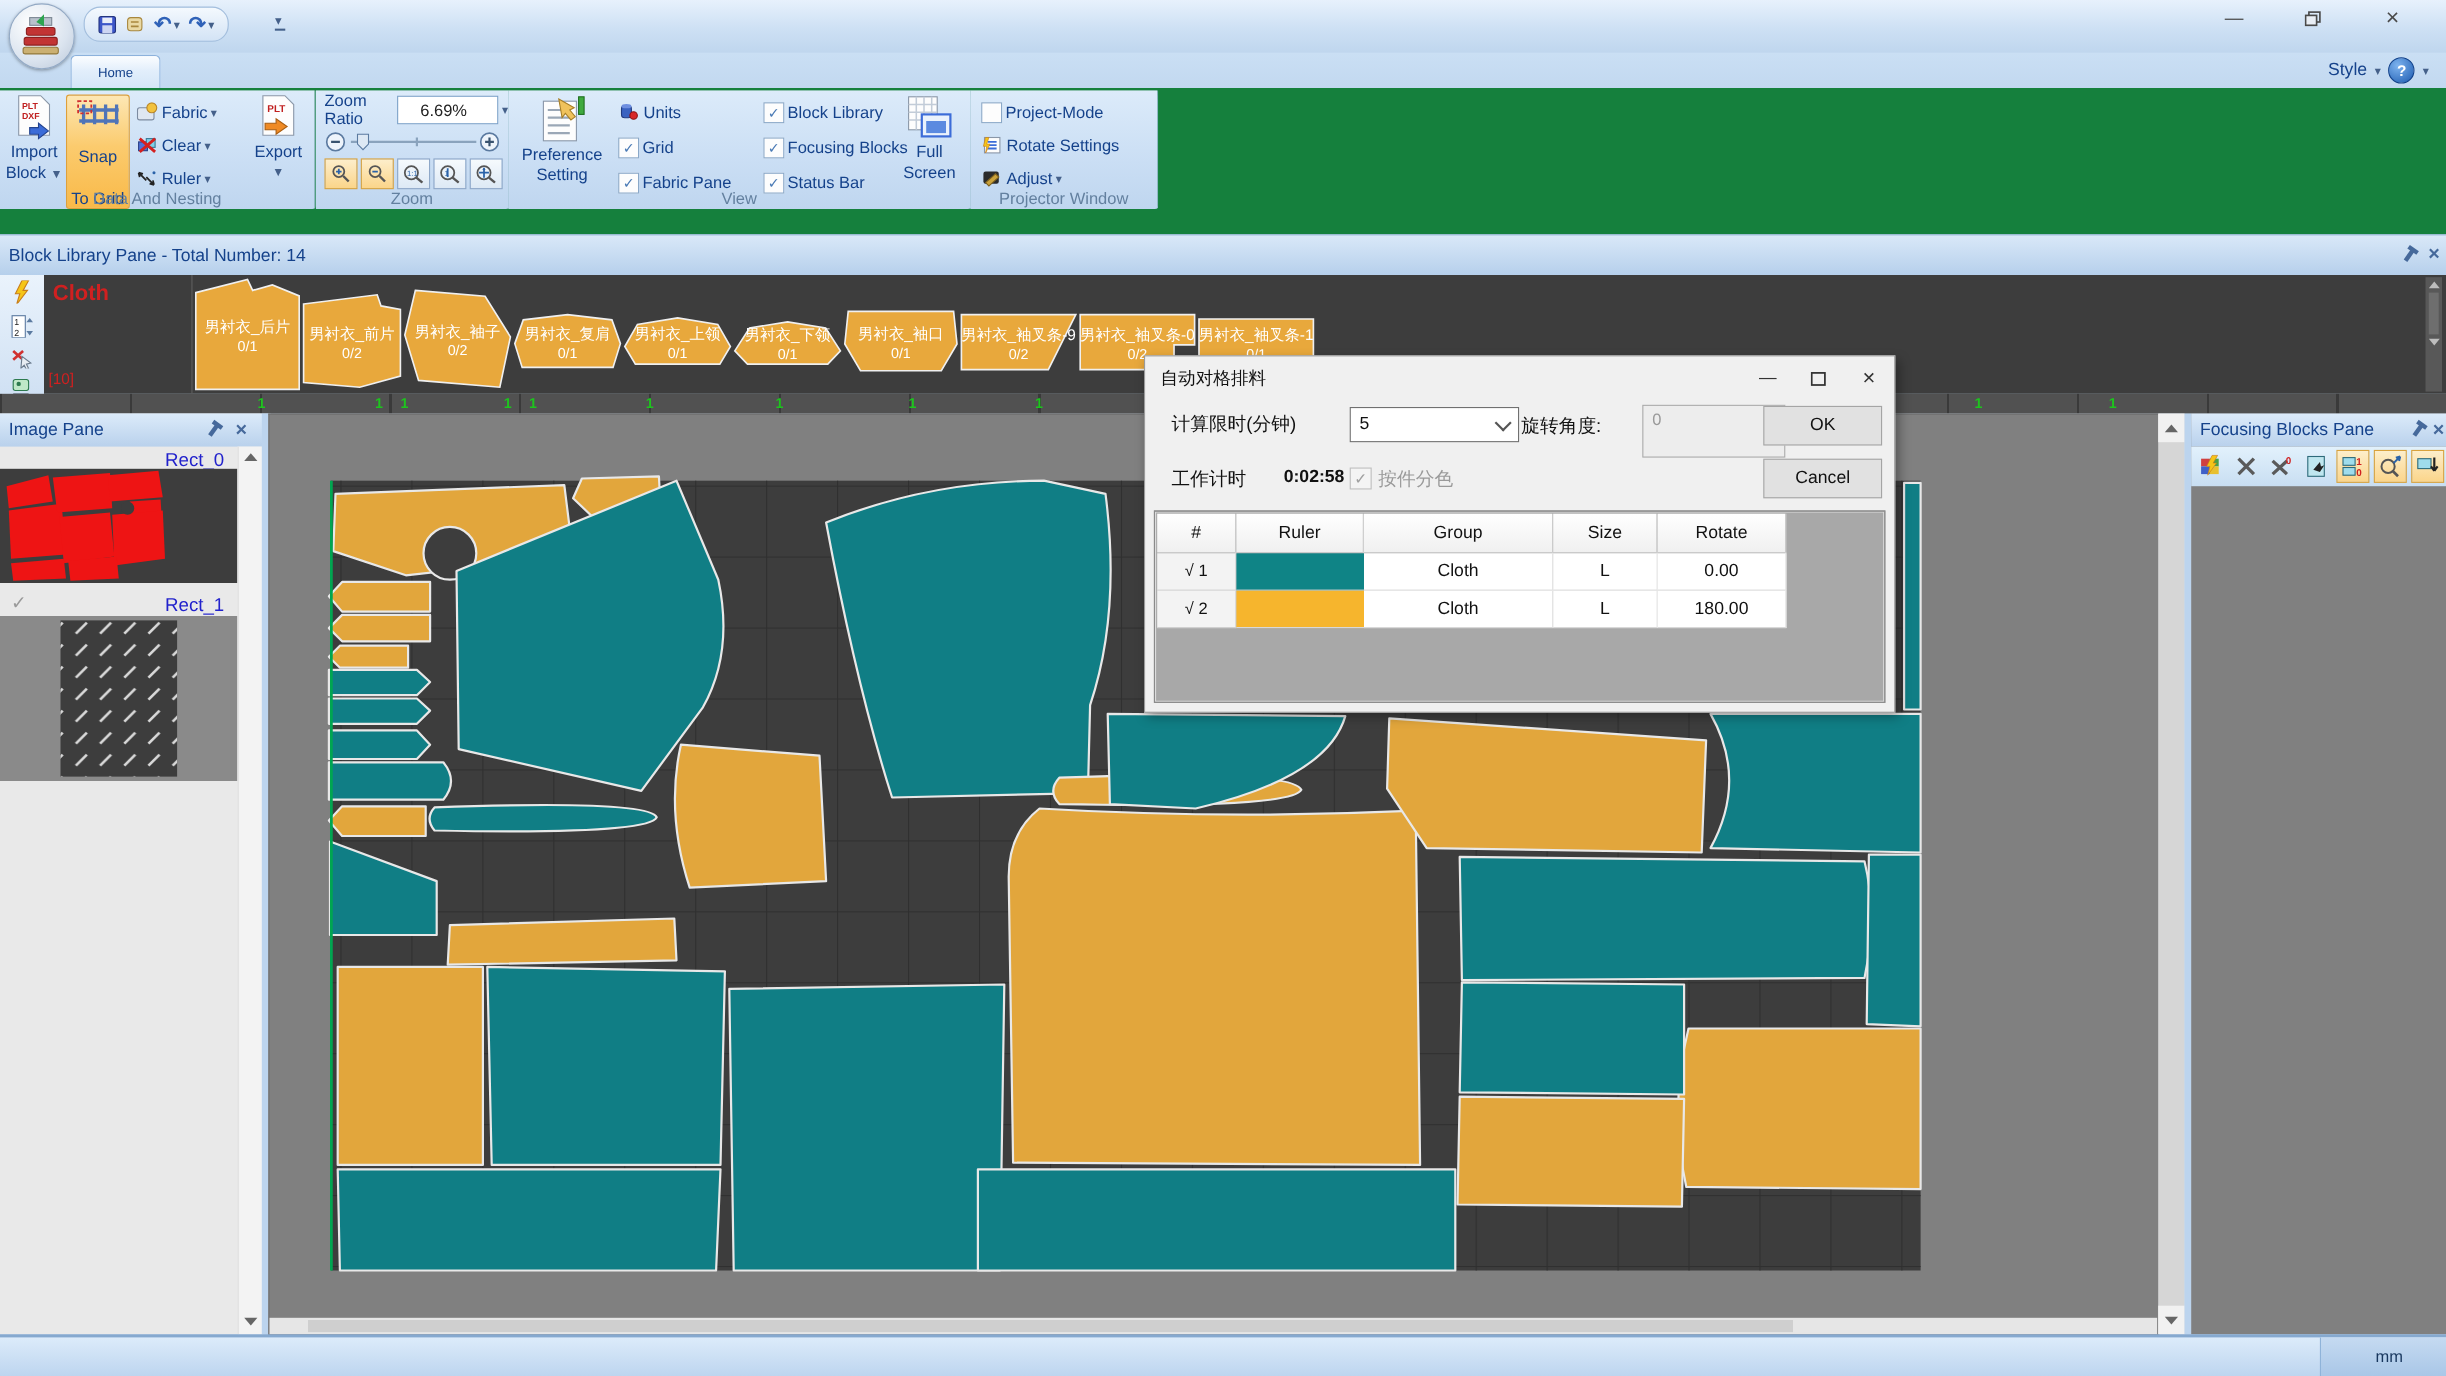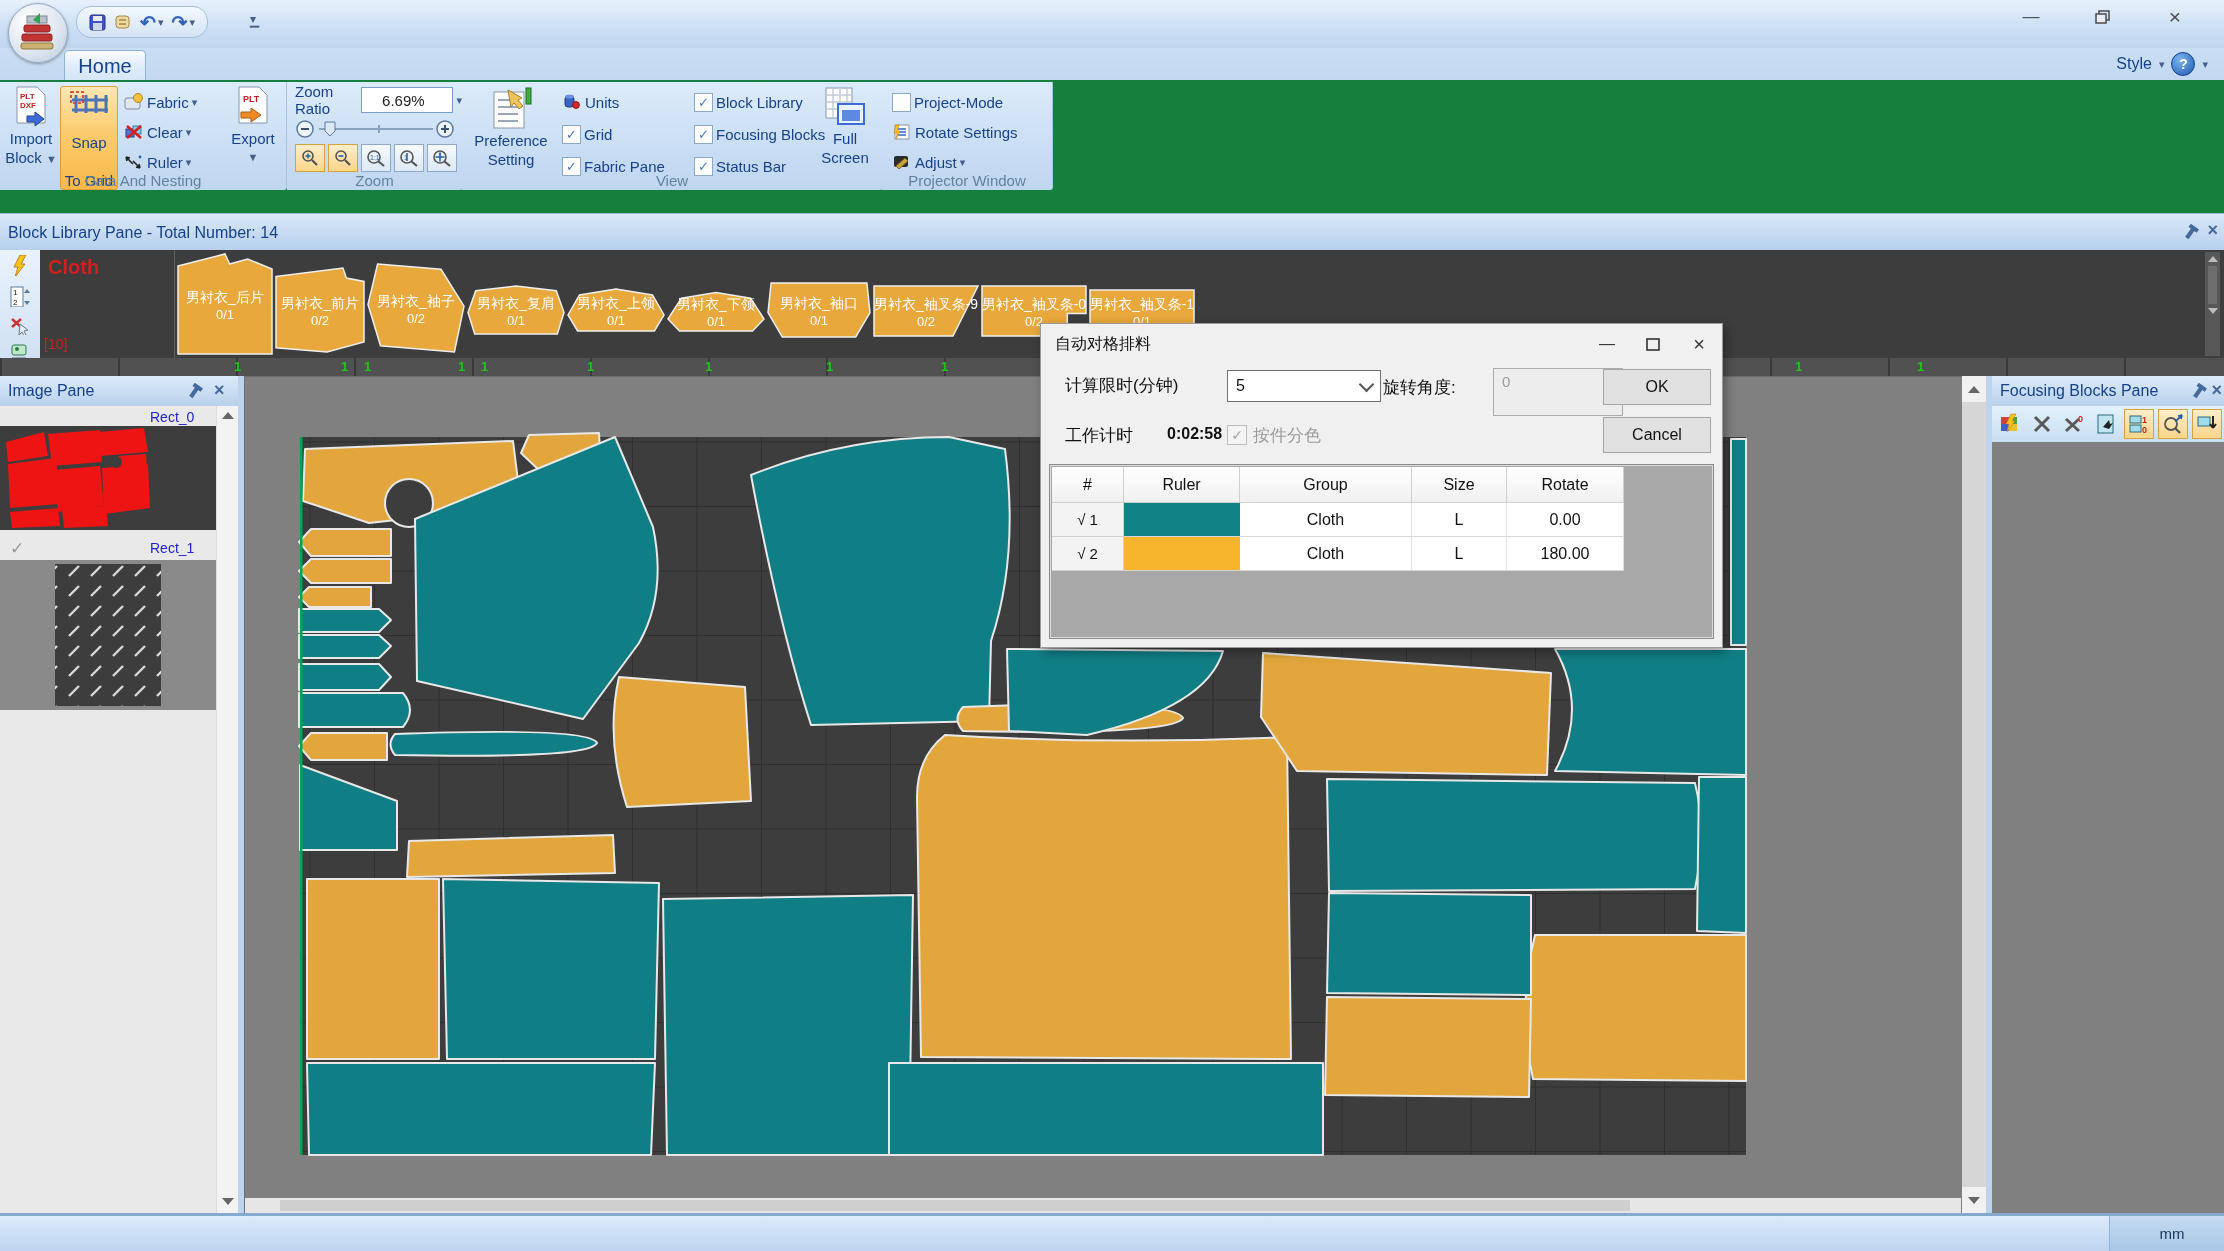--- a/index.html
+++ b/index.html
@@ -18,21 +18,21 @@
   .caret{color:#44608a;font-size:11px;}
   .arrowglyph{font-size:19px;color:#2f62b8;font-weight:bold;line-height:1;}
   #qat-more{left:250px;top:12px;color:#44608a;font-size:12px;}
   .winbtns{right:26px;top:4px;display:flex;gap:26px;align-items:center;color:#4a4a4a;}
   .winbtn{width:46px;height:26px;display:flex;align-items:center;justify-content:center;font-size:17px;}
 
   
   #tabrow{left:0;top:48px;width:2224px;height:32px;background:linear-gradient(#cadff4,#c2d8f0);}
   #tab-home{left:64px;top:50px;width:80px;height:30px;border:1px solid #8db2dc;border-bottom:none;
             border-radius:5px 5px 0 0;background:linear-gradient(#fbfdff,#e2eefb 45%,#d3e5f7);
-            text-align:center;line-height:30px;font-size:20px;color:#15428b;}
+            text-align:center;line-height:30px;font-size:12px;color:#15428b;}
   #stylebox{right:16px;top:52px;display:flex;align-items:center;gap:7px;font-size:16px;color:#15428b;}
   #helpbtn{width:22px;height:22px;border-radius:50%;background:radial-gradient(circle at 35% 30%,#7db3ef,#1d5bb0);
            color:#fff;font-size:14px;text-align:center;line-height:22px;font-weight:bold;border:1px solid #10408a;}
 
   
   #ribbon{left:0;top:80px;width:2224px;height:133px;background:#15803d;}
   .rgroup{position:absolute;top:2px;height:108px;background:linear-gradient(#dcebfa,#cadef4 60%,#bfd6ef);
           border-right:1px solid #a9c4e2;border-radius:0 0 3px 0;}
   .rlabel{position:absolute;bottom:1px;left:0;width:100%;text-align:center;font-size:15px;color:#63809f;}
   .bigbtn{position:absolute;top:4px;display:flex;flex-direction:column;align-items:center;gap:2px;font-size:15px;
@@ -67,21 +67,21 @@
   .tick{position:absolute;top:1px;font-size:13px;font-weight:bold;color:#1ec41e;}
 
   
   .phead{position:absolute;height:30px;background:linear-gradient(#dcebfa,#b9d1ec);display:flex;
          align-items:center;font-size:16px;color:#15428b;padding-left:8px;}
   .pin{width:4px;height:11px;background:#46699b;position:relative;display:inline-block;transform:rotate(35deg);}
   .pin::before{content:"";position:absolute;left:-3px;top:-3px;width:10px;height:4px;background:#46699b;}
   .xglyph{color:#46699b;font-size:18px;font-weight:bold;line-height:1;}
 
   #imgpane{left:0;top:376px;width:238px;height:837px;background:#e9e9e9;}
-  .bluelabel{position:absolute;font-size:14px;color:#2222cc;}
+  .bluelabel{position:absolute;font-size:17px;color:#2222cc;}
   #ip-scroll{left:216px;top:406px;width:22px;height:807px;background:#f3f3f3;border-left:1px solid #dcdcdc;}
   .scar{width:0;height:0;margin:6px auto;border-left:6px solid transparent;border-right:6px solid transparent;}
   .up{border-bottom:7px solid #666;} .dn{border-top:7px solid #666;}
   #sep1{left:238px;top:376px;width:6px;height:837px;background:#bcd4ee;}
   #sep2{left:1986px;top:376px;width:6px;height:837px;background:#bcd4ee;}
 
   #canvas-wrap{left:244px;top:376px;width:1718px;height:837px;background:#808080;border-top:1px solid #6e6e6e;border-left:1px solid #6e6e6e;}
   #cv-scroll{left:1962px;top:376px;width:24px;height:837px;background:#d6d6d6;}
   .cvarrow{width:24px;height:26px;background:#f1f1f1;display:flex;align-items:center;justify-content:center;}
   #cv-hscroll{left:245px;top:1198px;width:1716px;height:15px;background:#e6e6e6;}

